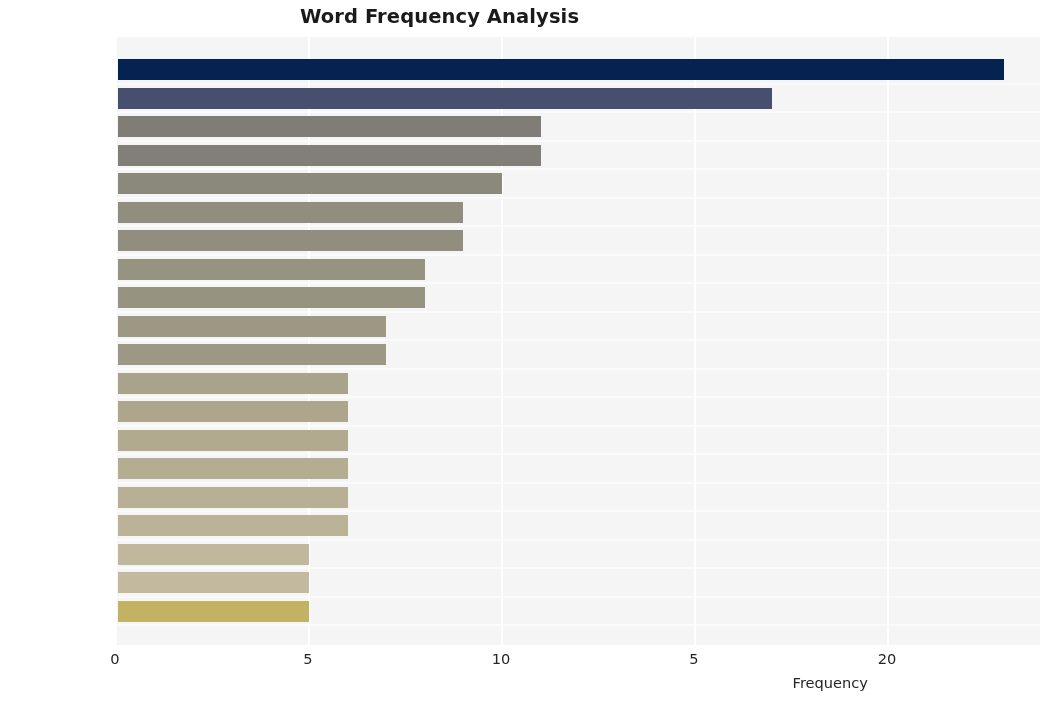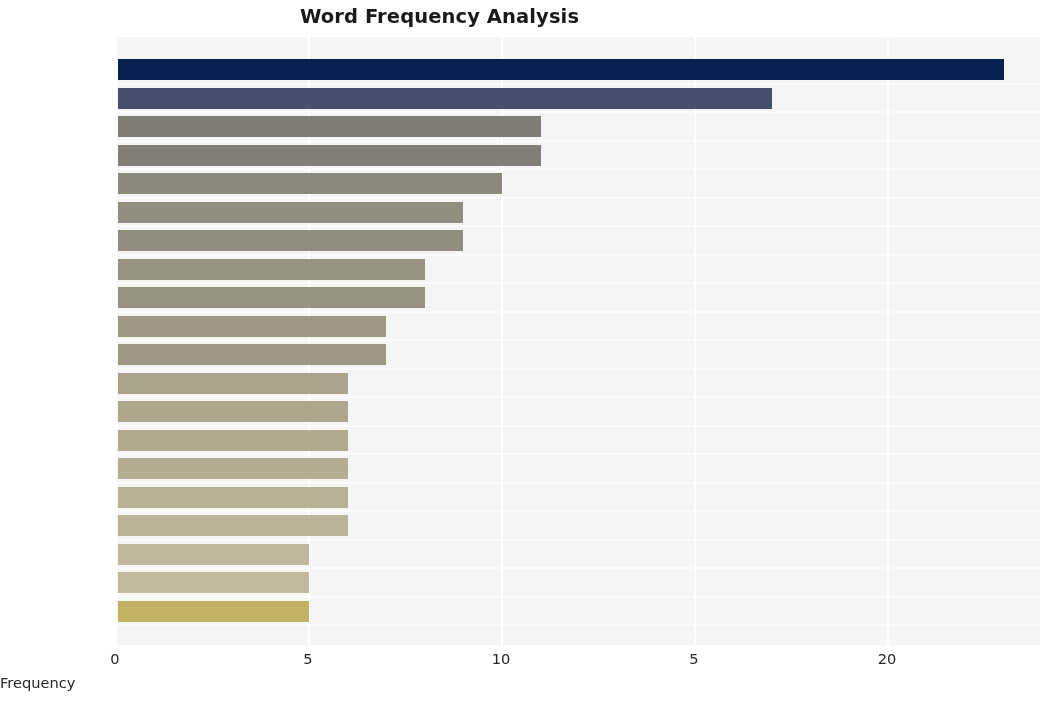--- a/index.html
+++ b/index.html
@@ -72,21 +72,21 @@
     font-size: 14.6px;
     color: #262626;
     transform: translateX(-50%);
     white-space: nowrap;
   }
   #xlabel {
     position: absolute;
     left: 0;
     top: 674px;
     width: 868px;
-    text-align: left;
+    text-align: right;
     font-size: 14.6px;
     color: #262626;
   }
 </style>
 </head>
 <body>
 
 <div id="figure">
 
   <div id="chart-title">Word Frequency Analysis</div>

